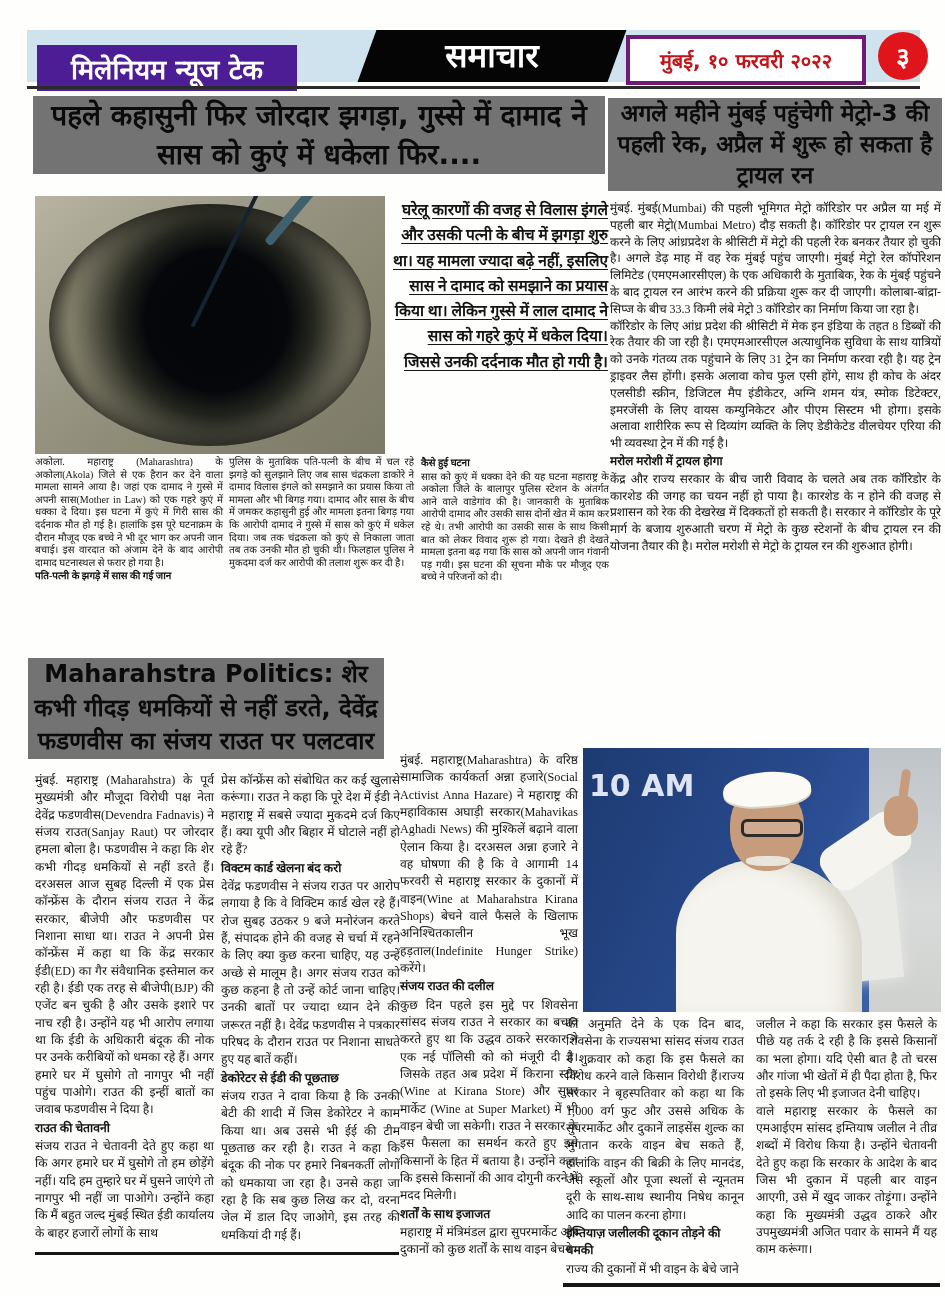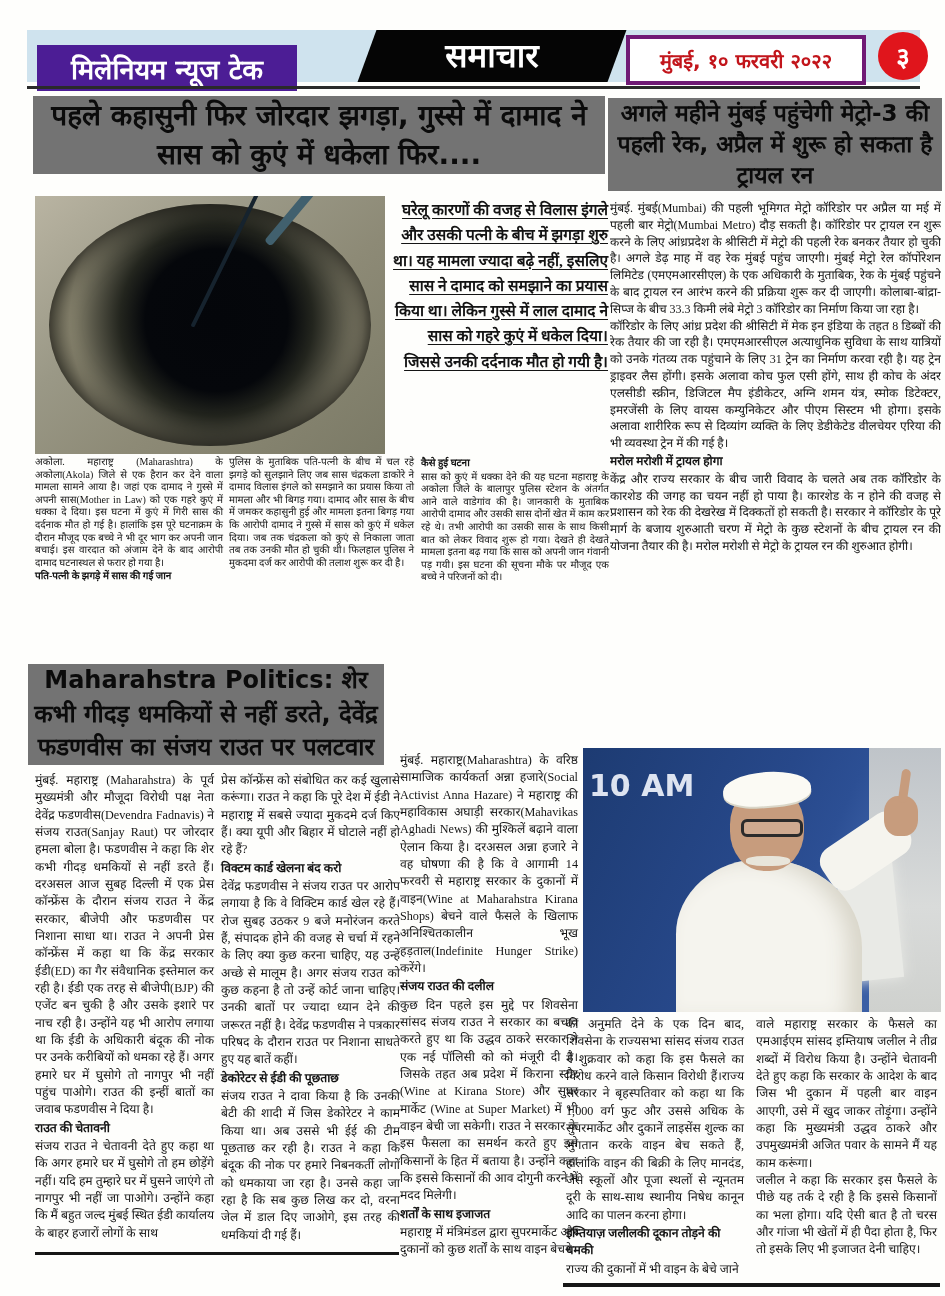--- a/index.html
+++ b/index.html
@@ -18,21 +18,21 @@
             color:#c2151b;font:bold 20px "DejaVu Sans",sans-serif;
             display:flex;align-items:center;justify-content:center;white-space:nowrap;}
   .page-num{left:851px;top:2px;width:50px;height:48px;background:#e0151c;border-radius:50%;
             color:#fff;font:bold 26px "DejaVu Sans",sans-serif;
             display:flex;align-items:center;justify-content:center;}
   .header-rule{left:27px;top:86px;width:893px;height:3px;background:#2a2a2a;}
   
   .hl{font-family:"DejaVu Sans",sans-serif;font-weight:bold;text-align:center;color:#0b0b0b;background:#737373;}
   .s1-hl{left:33px;top:96px;width:572px;font-size:28px;line-height:1.4;}
   .s2-hl{left:608px;top:98px;width:334px;font-size:23px;line-height:1.35;}
-  .s3-hl{left:28px;top:658px;width:356px;font-size:24px;line-height:1.4;z-index:3;margin-top:6px;}
+  .s3-hl{left:28px;top:658px;width:356px;font-size:24px;line-height:1.4;z-index:3;}
   .s4-hl{left:381px;top:654px;width:560px;font-size:24px;line-height:1.5;z-index:3;}
   
   .p{margin:0;text-align:justify;}
   .dl{font-weight:normal;}
   .sub{font-weight:bold;margin:1px 0;}
   .s1col{top:456px;width:188px;font-size:10px;line-height:1.26;z-index:1;}
   .s2-body{left:610px;top:200px;width:331px;height:456px;font-size:12px;line-height:1.4;overflow:hidden;z-index:1;}
   .s3col{top:772px;width:179px;font-size:12.2px;line-height:1.42;z-index:1;}
   .s4col{font-size:12.2px;line-height:1.42;z-index:1;}
   .intro{left:392px;top:197px;width:216px;font-size:15.5px;font-weight:bold;line-height:1.63;
@@ -172,20 +172,20 @@
     <div class="must"></div>
   </div>
 
   <div class="abs s4col" style="left:566px;top:1016px;width:178px;">
     <p class="p">की अनुमति देने के एक दिन बाद, शिवसेना के राज्यसभा सांसद संजय राउत ने शुक्रवार को कहा कि इस फैसले का विरोध करने वाले किसान विरोधी हैं।राज्य सरकार ने बृहस्पतिवार को कहा था कि 1,000 वर्ग फुट और उससे अधिक के सुपरमार्केट और दुकानें लाइसेंस शुल्क का भुगतान करके वाइन बेच सकते हैं, हालांकि वाइन की बिक्री के लिए मानदंड, जैसे स्कूलों और पूजा स्थलों से न्यूनतम दूरी के साथ-साथ स्थानीय निषेध कानून आदि का पालन करना होगा।</p>
     <div class="sub">इम्तियाज़ जलीलकी दूकान तोड़ने की धमकी</div>
     <p class="p">राज्य की दुकानों में भी वाइन के बेचे जाने</p>
   </div>
 
   <div class="abs s4col" style="left:756px;top:1016px;width:181px;">
+    <p class="p">जलील ने कहा कि सरकार इस फैसले के पीछे यह तर्क दे रही है कि इससे किसानों का भला होगा। यदि ऐसी बात है तो चरस और गांजा भी खेतों में ही पैदा होता है, फिर तो इसके लिए भी इजाजत देनी चाहिए।</p>
     <p class="p">वाले महाराष्ट्र सरकार के फैसले का एमआईएम सांसद इम्तियाष जलील ने तीव्र शब्दों में विरोध किया है। उन्होंने चेतावनी देते हुए कहा कि सरकार के आदेश के बाद जिस भी दुकान में पहली बार वाइन आएगी, उसे में खुद जाकर तोड़ूंगा। उन्होंने कहा कि मुख्यमंत्री उद्धव ठाकरे और उपमुख्यमंत्री अजित पवार के सामने मैं यह काम करूंगा।</p>
-    <p class="p">जलील ने कहा कि सरकार इस फैसले के पीछे यह तर्क दे रही है कि इससे किसानों का भला होगा। यदि ऐसी बात है तो चरस और गांजा भी खेतों में ही पैदा होता है, फिर तो इसके लिए भी इजाजत देनी चाहिए।</p>
   </div>
 
   <div class="abs rule-left"></div>
   <div class="abs rule-right"></div>
 
 </div>
 
 </body></html>

